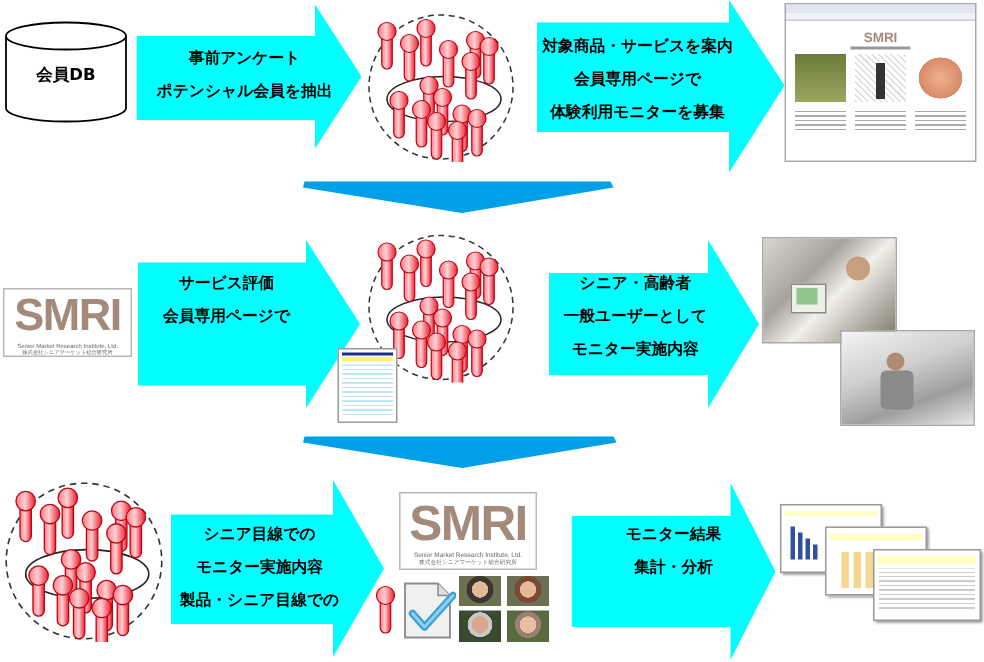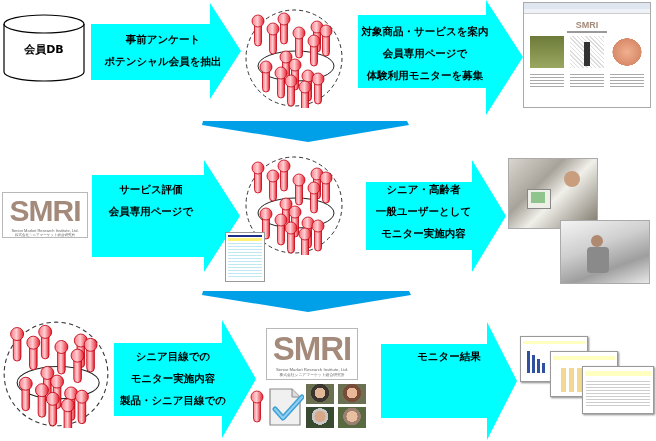--- a/index.html
+++ b/index.html
@@ -184,20 +184,21 @@
   <div style="position:absolute;left:32px;top:0;width:28px;height:20px;background:radial-gradient(circle at 50% 45%,#e8b898 0 30%,#7a4a38 31% 50%,#6a7050 51%);"></div>
   <div style="position:absolute;left:0;top:23px;width:28px;height:21px;background:radial-gradient(circle at 50% 45%,#d8a888 0 30%,#c8c8c8 31% 45%,#3a4a30 46%);"></div>
   <div style="position:absolute;left:32px;top:23px;width:28px;height:21px;background:radial-gradient(circle at 50% 45%,#e8c0a0 0 30%,#9a8070 31% 48%,#5a6a40 49%);"></div>
 </div>
 
 <svg class="abs" style="left:381px;top:322px" width="136" height="118">
   <polygon points="0,22 106,22 106,0 136,59 106,118 106,96 0,96" fill="#00ffff"></polygon>
 </svg>
 <div class="arrow-text" style="left:381px;top:345px;width:112px;line-height:22px;margin-left:12px;">
   <span class="label">モニター結果</span>
+  <span class="label">集計・分析</span>
 </div>
 
 <div class="abs" style="left:520px;top:336px;width:136px;height:100px;">
   <div style="position:absolute;left:0;top:0;width:66px;height:44px;background:#fff;border:1px solid #999;box-shadow:1px 1px 2px #888;">
     <div style="height:3px;background:#ffffc0;margin:4px 2px 2px;"></div>
     <div style="position:absolute;left:6px;top:14px;width:3px;height:22px;background:#3050a0;"></div>
     <div style="position:absolute;left:11px;top:18px;width:3px;height:18px;background:#3050a0;"></div>
     <div style="position:absolute;left:16px;top:22px;width:3px;height:14px;background:#3050a0;"></div>
     <div style="position:absolute;left:21px;top:26px;width:3px;height:10px;background:#3050a0;"></div>
   </div>

